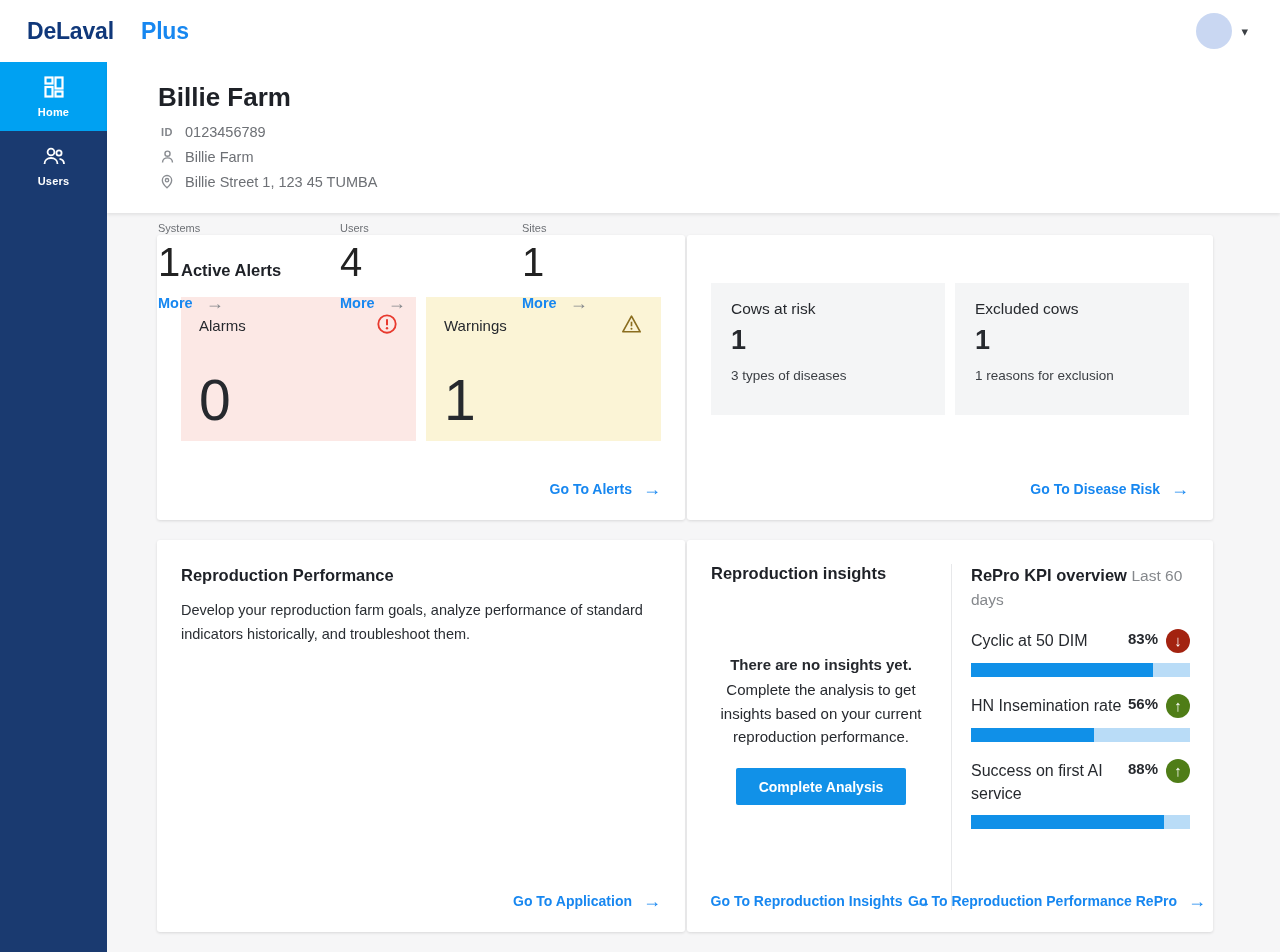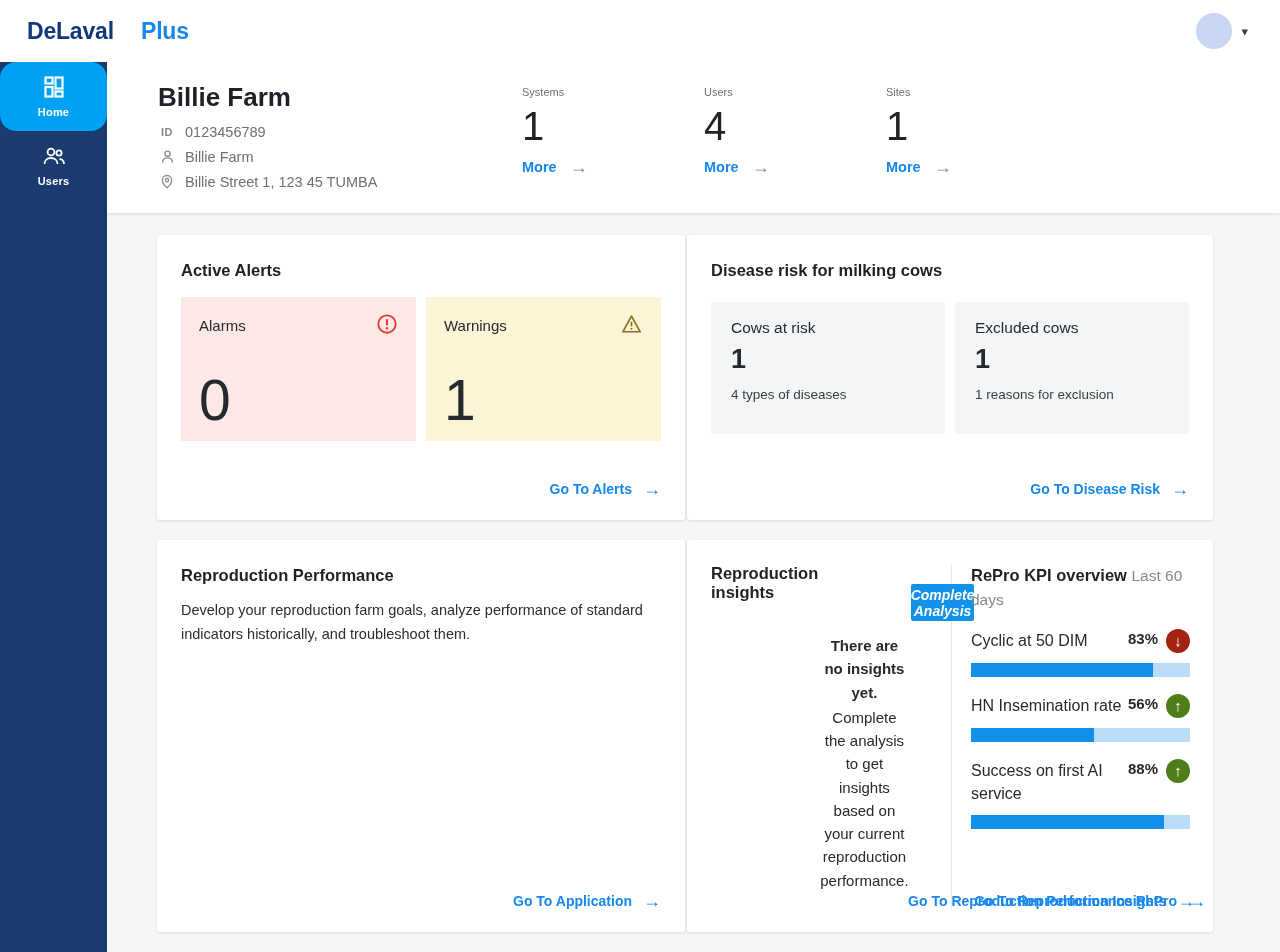--- a/index.html
+++ b/index.html
@@ -20,27 +20,27 @@
   .avatar { width:36px; height:36px; border-radius:50%; background:var(--avatar-bg,#c9d7f2); }
   .caret { color:#3c4045; font-size:13px; line-height:1; }
   
   .shell { display:flex; height:890px; }
   .sidebar { width:107px; background:var(--sidebar-navy,#1a3a70); flex-shrink:0; }
   .nav-item {
     height:69px; display:flex; flex-direction:column; align-items:center;
     justify-content:center; gap:7px; color:#fff; font-size:11px; font-weight:bold;
     cursor:pointer; letter-spacing:.2px;
   }
-  .nav-item.active { background:var(--active-blue,#00a1f2);border-radius:16px; }
+  .nav-item.active { background:var(--active-blue,#00a1f2); }
   .nav-item svg { display:block; }
   main { flex:1; display:flex; flex-direction:column; min-width:0; }
   
   .farm-header {
     height:151px; background:#fff; box-shadow:0 2px 3px rgba(0,0,0,.08);
-    display:flex; padding:0 0 0 51px; position:relative; z-index:2;
+    display:flex; padding:0 0 0 51px; position:relative; z-index:2;flex-direction:column;
   }
   .farm-info { width:364px; padding-top:20px; }
   .farm-name { font-size:26px; font-weight:bold; color:#1e2127; margin-bottom:11px; }
   .info-row { display:flex; align-items:center; gap:9px; color:#6d7075; font-size:14.5px; margin-bottom:8px; }
   .info-row .ic { width:18px; display:flex; justify-content:center; }
   .id-badge { font-size:11px; font-weight:bold; letter-spacing:.5px; color:#83868b; }
   .stats { display:flex; padding-top:24px; }
   .stat { width:182px; }
   .stat-label { font-size:11px; color:#6d7075; }
   .stat-value { font-size:40px; font-weight:300; color:#222; line-height:1.15; margin-top:5px; }
@@ -69,27 +69,27 @@
   .disease-tiles { display:flex; gap:10px; margin-top:22px; }
   .disease-tile { width:234px; height:132px; padding:17px 20px; background:var(--tile-gray,#f4f5f6); }
   .d-label { font-size:15.5px; }
   .d-value { font-size:27px; font-weight:bold; margin-top:7px; }
   .d-sub { font-size:13.5px; color:#3a3e43; margin-top:12px; }
   
   .card-repro { height:392px; padding:26px 24px 22px; display:flex; flex-direction:column; }
   .repro-desc { font-size:14.5px; line-height:1.65; color:#2a2e33; margin-top:14px; max-width:476px; }
   
   .card-split { height:392px; padding:24px 23px 22px 24px; display:flex; }
-  .insights-col { width:241px; display:flex; flex-direction:row;
+  .insights-col { width:241px; display:flex; flex-direction:column;
     border-right:1px solid #e7e8ea; padding-right:20px; }
   .empty-state { margin-top:70px; text-align:center; font-size:15px; line-height:1.55; color:#26292e; padding:0 2px; }
   .empty-state .et { display:block; font-weight:bold; margin-bottom:2px; }
   .analysis-btn { margin:20px auto 0; width:170px; height:37px; border:none; border-radius:2px;
     background:var(--button-blue,#1191e8); color:#fff; font-family:inherit;
-    font-size:14px; font-weight:bold; cursor:pointer;font-style:italic; }
+    font-size:14px; font-weight:bold; cursor:pointer; }
   .insights-footer { margin-top:auto; display:flex; justify-content:center; }
   .kpi-col { flex:1; padding-left:19px; display:flex; flex-direction:column; min-width:0; }
   .kpi-title { font-size:16.5px; line-height:1.45; }
   .kpi-title .t { font-weight:bold; color:#1e2127; }
   .kpi-title .s { font-weight:normal; color:#85888c; font-size:15.5px; }
   .kpi-row { margin-top:17px; }
   .kpi-row:first-of-type { margin-top:15px; }
   .kpi-head { display:flex; align-items:flex-start; }
   .kpi-label { flex:1; font-size:16px; line-height:1.45; padding-right:6px; }
   .kpi-pct { font-size:15px; font-weight:bold; margin:1px 8px 0 0; }
@@ -234,26 +234,25 @@
           </div>
           <div class="card-footer">
             <span class="goto-link">
               <span>Go To Alerts</span>
               <span class="arr">→</span>
             </span>
           </div>
         </div>
 
         <div class="card card-disease">
-          <div class="card-title">Disease risk for milking cows</div>
           <div class="disease-tiles">
             <div class="disease-tile">
               <div class="d-label">Cows at risk</div>
               <div class="d-value">1</div>
-              <div class="d-sub">4 types of diseases</div>
+              <div class="d-sub">3 types of diseases</div>
             </div>
             <div class="disease-tile">
               <div class="d-label">Excluded cows</div>
               <div class="d-value">1</div>
               <div class="d-sub">1 reasons for exclusion</div>
             </div>
           </div>
           <div class="card-footer">
             <span class="goto-link">
               <span>Go To Disease Risk</span>

